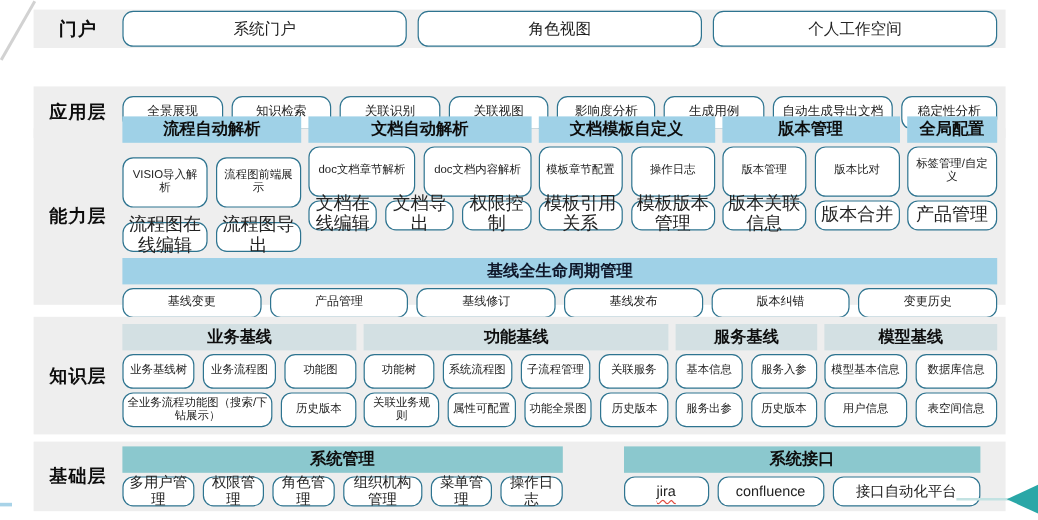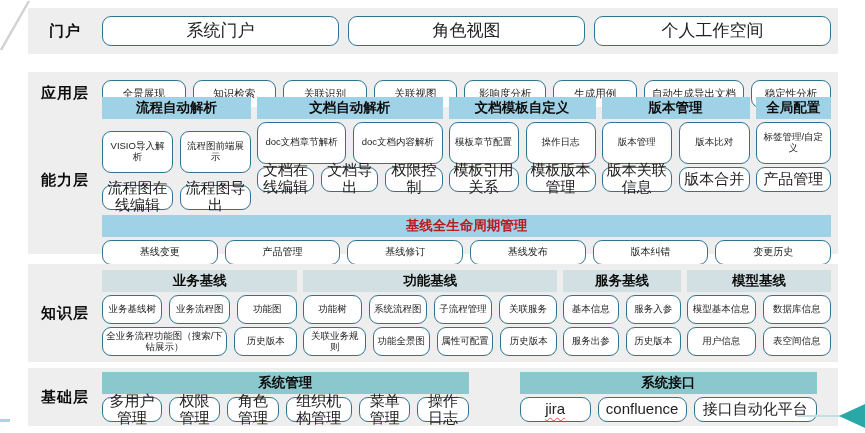--- a/index.html
+++ b/index.html
@@ -1,54 +1,54 @@
 <!DOCTYPE html>
 <html><head>
 <meta charset="utf-8">
 <style>
   html,body{margin:0;padding:0;background:#ffffff;}
   body{font-family:"Liberation Sans","DejaVu Sans",sans-serif;color:#1a1a1a;}
   #stage{position:relative;width:865px;height:433px;background:#ffffff;overflow:hidden;}
 
   .band{position:absolute;left:28px;width:810px;background:#eeeeee;display:flex;box-sizing:border-box;}
-  #band-portal{top:8px;height:46px;}
+  #band-portal{top:8px;height:32px;}
   #band-application{top:72px;height:43px;}
   #band-capability{top:107px;height:147px;}
   #band-knowledge{top:264px;height:98px;}
   #band-foundation{top:368px;height:58px;}
 
   .layer-label{flex:0 0 74px;display:flex;align-items:center;justify-content:center;
     font-weight:700;font-size:15px;color:#0d0d0d;letter-spacing:1px;}
   .layer-content{flex:1;min-width:0;padding:4px 7px 4px 0;display:flex;flex-direction:column;
     justify-content:center;gap:4px;}
   #band-capability .layer-content{gap:3px;}
 
   .row{display:flex;gap:7px;min-width:0;}
   .btn{background:#ffffff;border:1.5px solid #2e7490;border-radius:9px;
     display:flex;align-items:center;justify-content:center;text-align:center;
     padding:1px 3px;box-sizing:border-box;flex:1 1 0%;line-height:1.12;color:#222;min-width:0;}
   .portal-row{gap:9px;}
-  .portal-row .btn{height:30px;font-size:17px;}
+  .portal-row .btn{height:30px;font-size:13px;}
   .app-row .btn{height:28px;font-size:10.5px;}
 
   .groups-row{display:flex;gap:6px;align-items:flex-start;min-width:0;}
   .f-groups{padding-right:14px;}
   .group{display:flex;flex-direction:column;gap:3px;min-width:0;}
   .group-header{text-align:center;font-weight:700;font-size:13.5px;padding:2px 0;color:#0d0d0d;}
   .hdr-capability{background:#9fd1e7;}
   .hdr-knowledge{background:#d3e0e3;}
   .hdr-foundation{background:#8bc8ce;}
 
   .cap-row1 .btn{height:42px;font-size:9.5px;}
   .cap-row2 .btn{height:25px;font-size:15px;}
   .k-row .btn{height:29px;font-size:9.5px;}
-  .f-row .btn{height:25px;font-size:15px;}
+  .f-row .btn{height:25px;font-size:12px;}
 
   .banner{background:#9fd1e7;text-align:center;font-weight:700;font-size:13.5px;
-    padding:2px 0;margin-top:2px;color:#b91c1c;}
+    padding:2px 0;margin-top:2px;color:#0f172a;}
   .banner-row .btn{height:25px;font-size:10px;}
 
   .misspell{text-decoration:underline wavy #e04a3f 1px;text-underline-offset:3px;}
 
   #corner-line{position:absolute;left:0;top:0;}
   #bottom-left-line{position:absolute;left:0;top:419px;width:10px;height:3px;background:#a8d3e8;}
   #bottom-right-arrow{position:absolute;left:795px;top:401px;}
 </style>
 </head>
 <body>
@@ -174,22 +174,22 @@
             <div class="group" style="flex: 252 1 0%;">
               <div class="group-header hdr-knowledge">功能基线</div>
               <div class="row k-row">
                 <div class="btn">功能树</div>
                 <div class="btn">系统流程图</div>
                 <div class="btn">子流程管理</div>
                 <div class="btn">关联服务</div>
               </div>
               <div class="row k-row">
                 <div class="btn" style="flex: 1.12 1 0%;">关联业务规则</div>
+                <div class="btn">属性可配置</div>
                 <div class="btn">功能全景图</div>
-                <div class="btn">属性可配置</div>
                 <div class="btn">历史版本</div>
               </div>
             </div>
             <div class="group" style="flex: 117 1 0%;">
               <div class="group-header hdr-knowledge">服务基线</div>
               <div class="row k-row">
                 <div class="btn">基本信息</div>
                 <div class="btn">服务入参</div>
               </div>
               <div class="row k-row">

